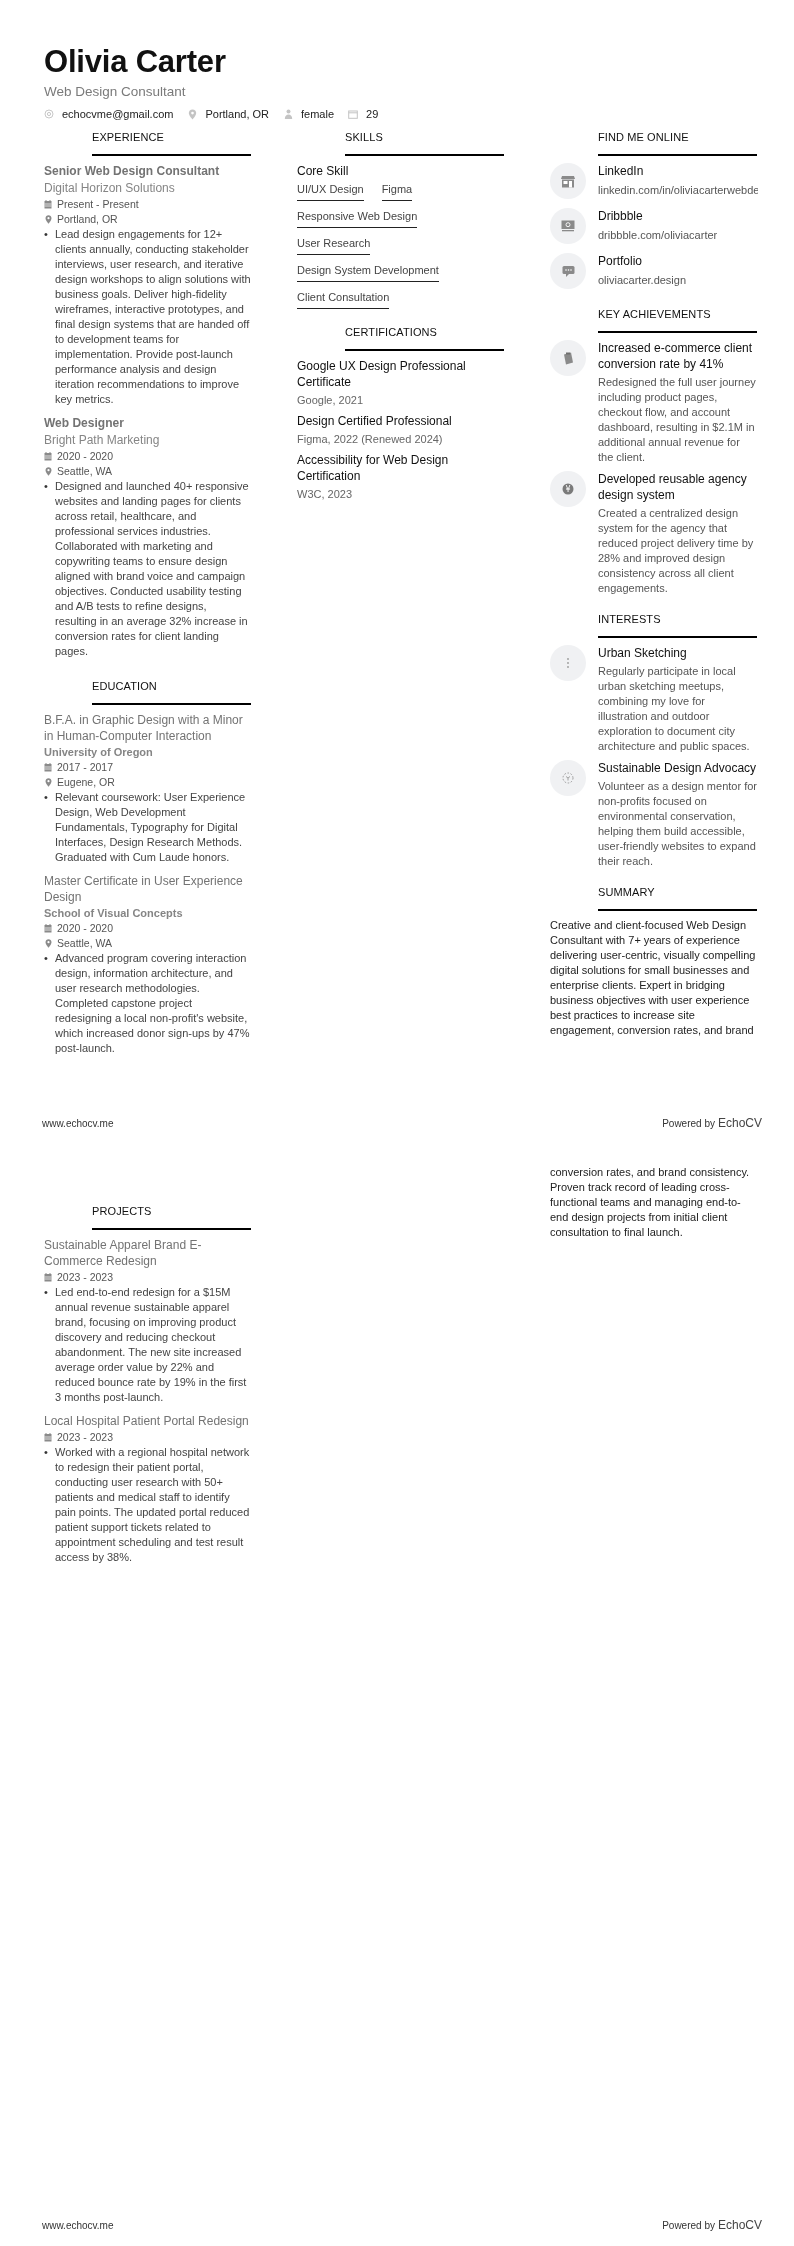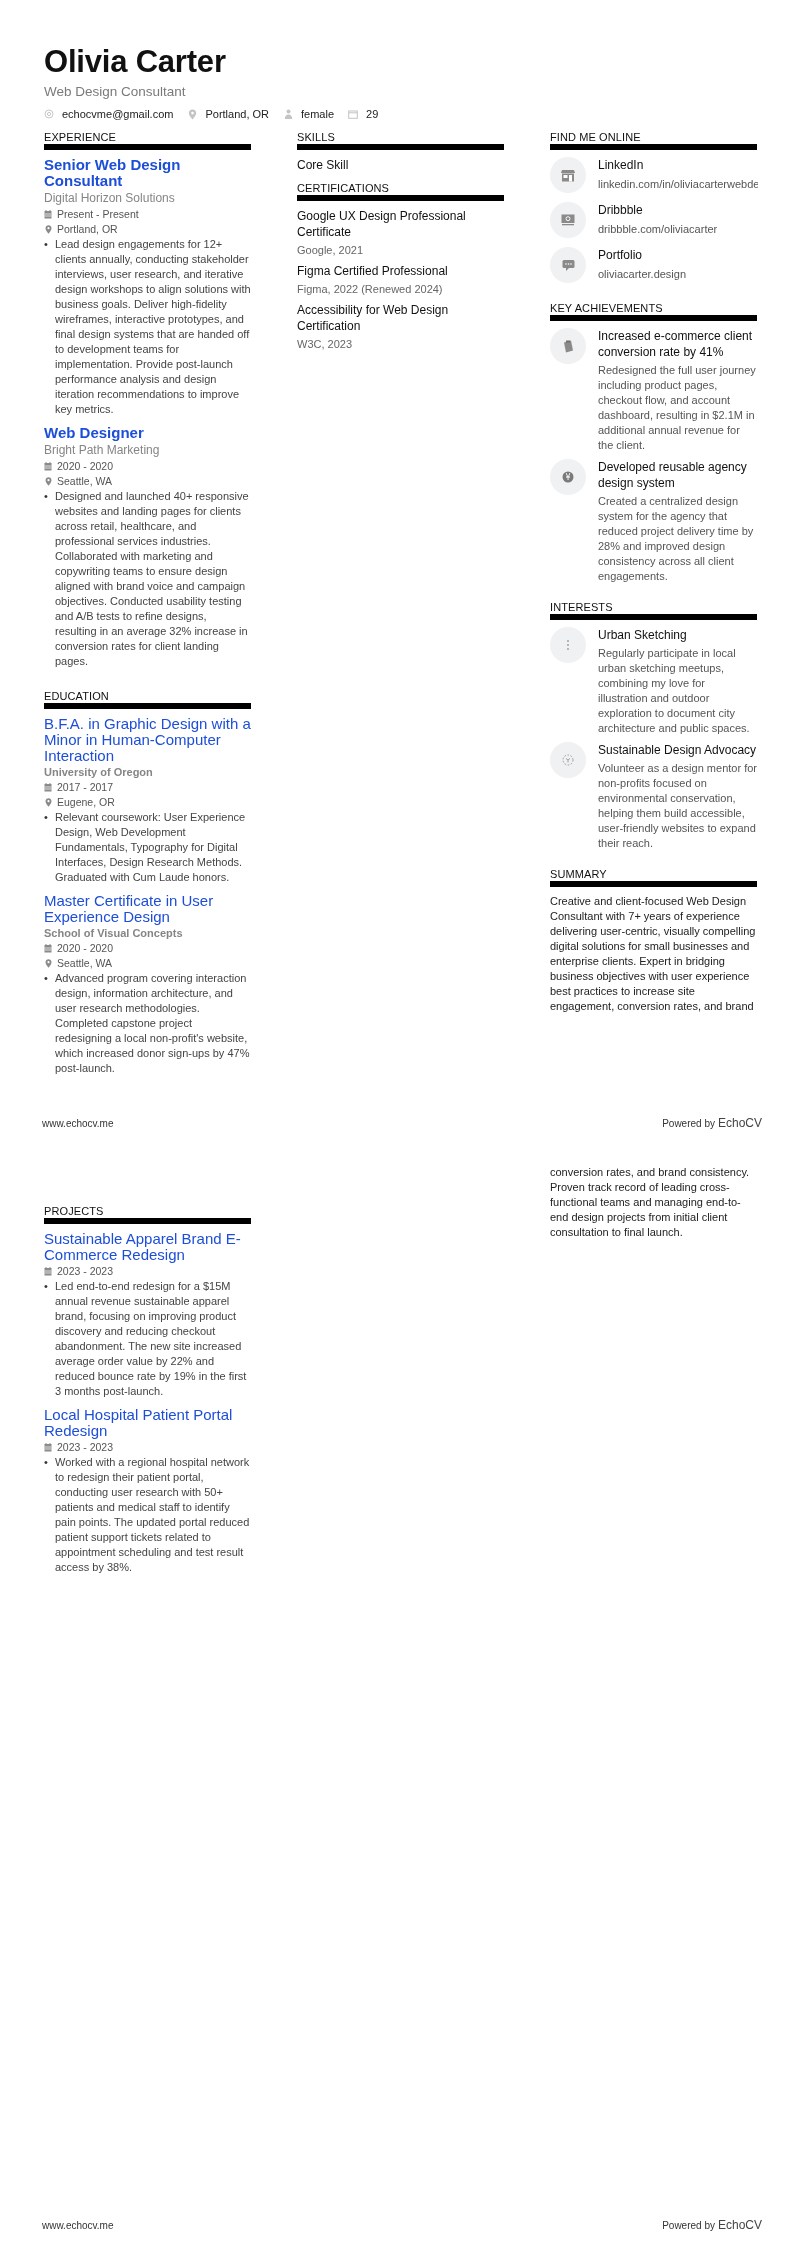--- a/index.html
+++ b/index.html
@@ -17,24 +17,24 @@
   .contacts { display: flex; align-items: center; margin-top: 8px; font-size: 11px; color: #222; }
   .contact { display: flex; align-items: center; margin-right: 14px; }
   .contact .ic { width: 10px; height: 10px; margin-right: 8px; display: inline-flex; align-items: center; justify-content: center; }
 
   
   .col { position: absolute; }
   .col-left { left: 44px; width: 207px; }
   .col-mid { left: 297px; width: 207px; }
   .col-right { left: 550px; width: 207px; }
 
-  .sec-title { font-size: 11px; color: #111; letter-spacing: 0.1px; line-height: 14px; padding-bottom: 0; border-bottom: 6px solid #000000; margin-bottom: 7px; text-transform: uppercase; }
+  .sec-title { font-size: 11px; color: #111; letter-spacing: 0.1px; line-height: 14px; padding-bottom: 10px; border-bottom: 2px solid #000000; margin-bottom: 7px; text-transform: uppercase; margin-left: 48px; }
 
   .entry { margin-bottom: 6px; }
-  .entry-title { font-size: 15px; color: #1d4ed8; line-height: 16px; }
+  .entry-title { font-size: 12px; color: #737373; line-height: 16px; }
   .entry-title.bold { font-weight: bold; }
   .entry-org { font-size: 12px; color: #858585; line-height: 16px; margin-top: 1px; }
   .entry-org.small { font-size: 11px; line-height: 14px; font-weight: bold; }
   .meta { display: flex; align-items: center; font-size: 10.5px; color: #555; line-height: 14px; margin-top: 1px; }
   .meta .ic { width: 8px; height: 9px; margin-right: 5px; display: inline-flex; align-items: center; justify-content: center; }
   .bullet { display: flex; font-size: 11px; color: #444; line-height: 15px; margin-top: 1px; }
   .bullet .dot { width: 11px; flex: none; color: #333; }
   .bullet .txt { flex: 1; }
 
   
@@ -234,28 +234,36 @@
       <div class="bullet">
         <span class="dot">•</span>
         <span class="txt">Advanced program covering interaction design, information architecture, and user research methodologies. Completed capstone project redesigning a local non-profit's website, which increased donor sign-ups by 47% post-launch.</span>
       </div>
     </div>
   </div>
 
   <div class="col col-mid" style="top:130px;">
     <div class="sec-title">SKILLS</div>
     <div class="skill-head">Core Skill</div>
+    <div class="skills-wrap">
+      <span class="skill">UI/UX Design</span>
+      <span class="skill">Figma</span>
+      <span class="skill" style="margin-right:40px;">Responsive Web Design</span>
+      <span class="skill" style="margin-right:80px;">User Research</span>
+      <span class="skill" style="margin-right:20px;">Design System Development</span>
+      <span class="skill" style="margin-right:60px;">Client Consultation</span>
+    </div>
 
     <div class="sec-title" style="margin-top:8px;">CERTIFICATIONS</div>
     <div class="cert">
       <div class="cert-name">Google UX Design Professional Certificate</div>
       <div class="cert-sub">Google, 2021</div>
     </div>
     <div class="cert">
-      <div class="cert-name">Figma Certified Professional</div>
+      <div class="cert-name">Design Certified Professional</div>
       <div class="cert-sub">Figma, 2022 (Renewed 2024)</div>
     </div>
     <div class="cert">
       <div class="cert-name">Accessibility for Web Design Certification</div>
       <div class="cert-sub">W3C, 2023</div>
     </div>
   </div>
 
   <div class="col col-right" style="top:130px; width:207px;">
     <div class="sec-title">FIND ME ONLINE</div>

